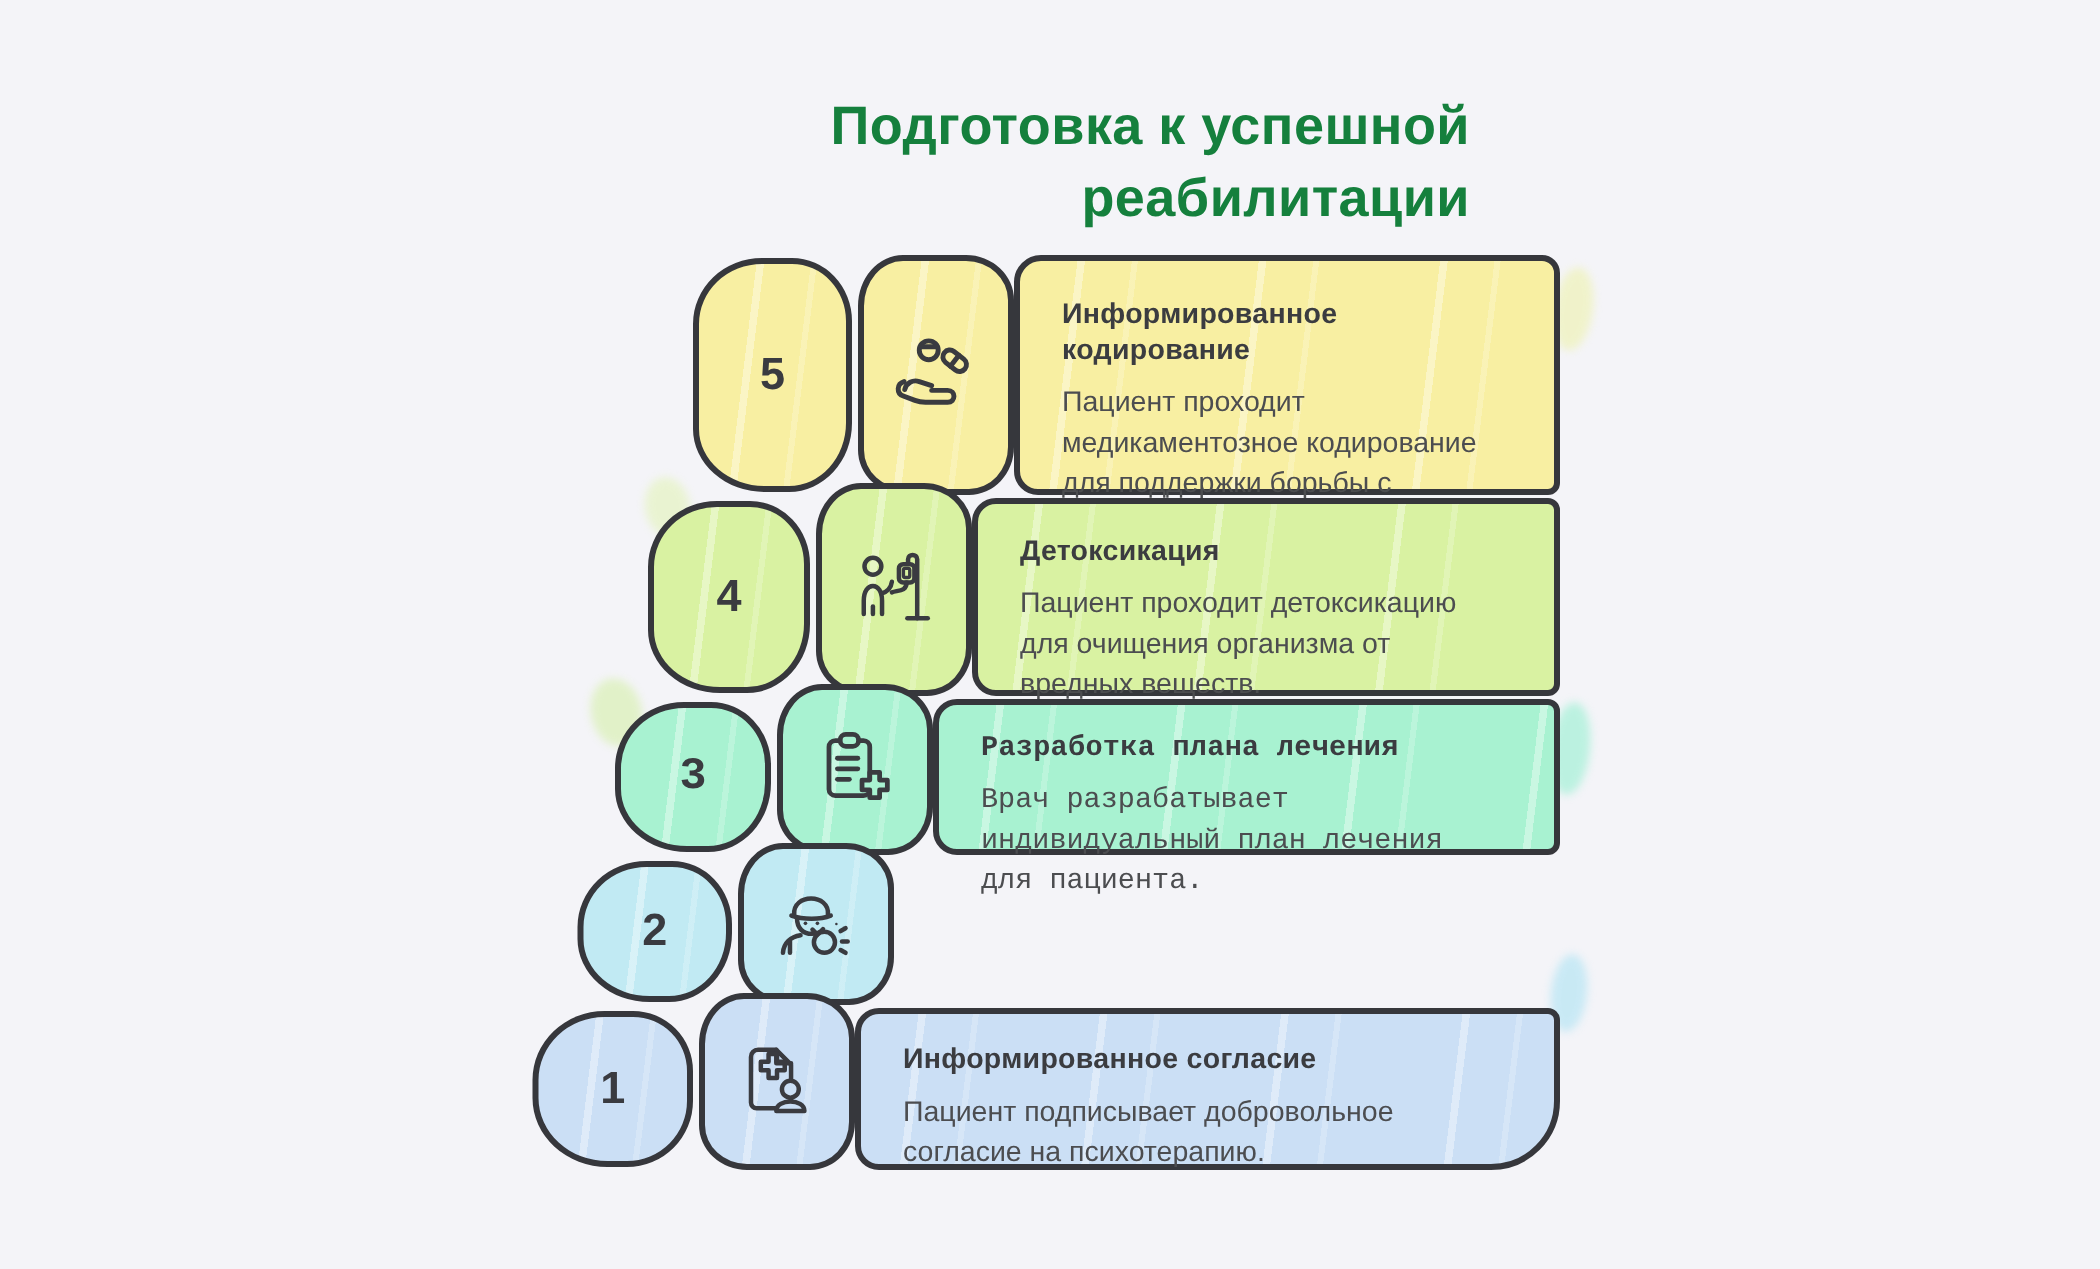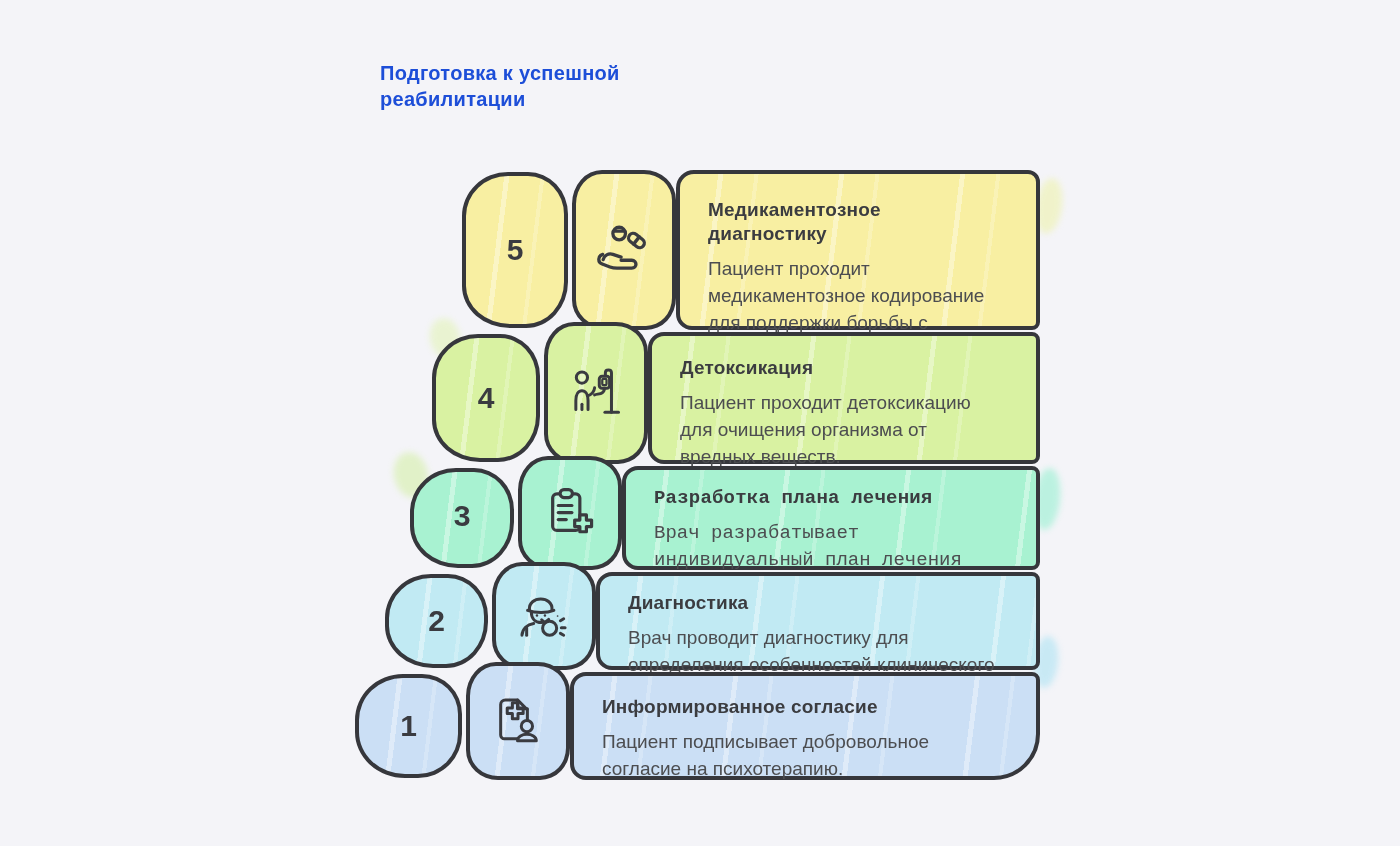--- a/index.html
+++ b/index.html
@@ -8,22 +8,22 @@
     font-family: "Liberation Sans", sans-serif;
     background:#F4F4F8;
     position:relative;
     overflow:hidden;
   }
   .canvas { position:absolute; inset:0; }
 
   
   .main-title {
     position:absolute; left:380px; top:60px; width:600px;
-    text-align:left; font-size:20px; font-weight:bold;
-    color:#1d4ed8; line-height:1.32; letter-spacing:.3px;
+    text-align:right; font-size:36px; font-weight:bold;
+    color:#15803d; line-height:1.32; letter-spacing:.3px;
   }
 
   
   .blob { position:absolute; border-radius:50%; filter:blur(3px); z-index:1; }
   .blob.b1 { left:1036px; top:178px;  width:26px; height:56px; background:#EDF2A6; opacity:.55; transform:rotate(8deg); }
   .blob.b2 { left:1034px; top:468px;  width:26px; height:62px; background:#84EFC9; opacity:.5;  transform:rotate(6deg); }
   .blob.b3 { left:1034px; top:636px;  width:24px; height:52px; background:#9EDFF2; opacity:.5;  transform:rotate(6deg); }
   .blob.b4 { left:394px;  top:452px;  width:34px; height:46px; background:#CBEE90; opacity:.45; transform:rotate(-12deg); }
   .blob.b5 { left:430px;  top:318px;  width:30px; height:40px; background:#DDF3A4; opacity:.45; transform:rotate(-10deg); }
 
@@ -106,21 +106,21 @@
   </div>
 
   <div class="blob b1"></div>
   <div class="blob b2"></div>
   <div class="blob b3"></div>
   <div class="blob b4"></div>
   <div class="blob b5"></div>
 
   <div class="row r0">
     <div class="content shape">
-      <h2>Медикаментозное диагностику</h2>
+      <h2>Информированное кодирование</h2>
       <p>Пациент проходит медикаментозное кодирование для поддержки борьбы с зависимостью.</p>
     </div>
     <div class="cap shape">
       <span class="num">5</span>
     </div>
     <div class="tab shape icon">
       <svg width="62" height="62" viewBox="0 0 64 64" fill="none" stroke-width="3.4" stroke-linecap="round" stroke-linejoin="round" stroke="#3A3B40">
         <circle cx="27" cy="15" r="6.5"></circle>
         <line x1="21.8" y1="12.6" x2="32.8" y2="12.6"></line>
         <g transform="rotate(38 45 22)">
@@ -170,24 +170,20 @@
         <rect x="21.5" y="7" width="13" height="8.5" rx="4" style="fill:var(--bg)"></rect>
         <line x1="19.5" y1="24" x2="34" y2="24"></line>
         <line x1="19.5" y1="31.5" x2="34" y2="31.5"></line>
         <line x1="19.5" y1="39" x2="28" y2="39"></line>
         <path d="M37 39.5 h5.5 v-5.5 h7 v5.5 h5.5 v7 h-5.5 v5.5 h-7 v-5.5 H37 z" style="fill:var(--bg)"></path>
       </svg>
     </div>
   </div>
 
   <div class="row r3">
-    <div class="content shape">
-      <h2>Диагностика</h2>
-      <p>Врач проводит диагностику для определения особенностей клинического случая.</p>
-    </div>
     <div class="cap shape">
       <span class="num">2</span>
     </div>
     <div class="tab shape icon">
       <svg width="60" height="60" viewBox="0 0 64 64" fill="none" stroke-width="3.2" stroke-linecap="round" stroke-linejoin="round" stroke="#3A3B40">
         <path d="M16.5 25.5 c-1.5 -15.5 25.5 -15.5 24 0"></path>
         <path d="M14.5 26 c8.5 3 20.5 3 28 0"></path>
         <path d="M18.5 28 c0 7 4.5 11 10.5 11 3.5 0 6.3 -1.2 8 -3.4"></path>
         <circle cx="24.5" cy="31.5" r="1.3" fill="#3A3B40" stroke="none"></circle>
         <circle cx="33" cy="31.5" r="1.3" fill="#3A3B40" stroke="none"></circle>

